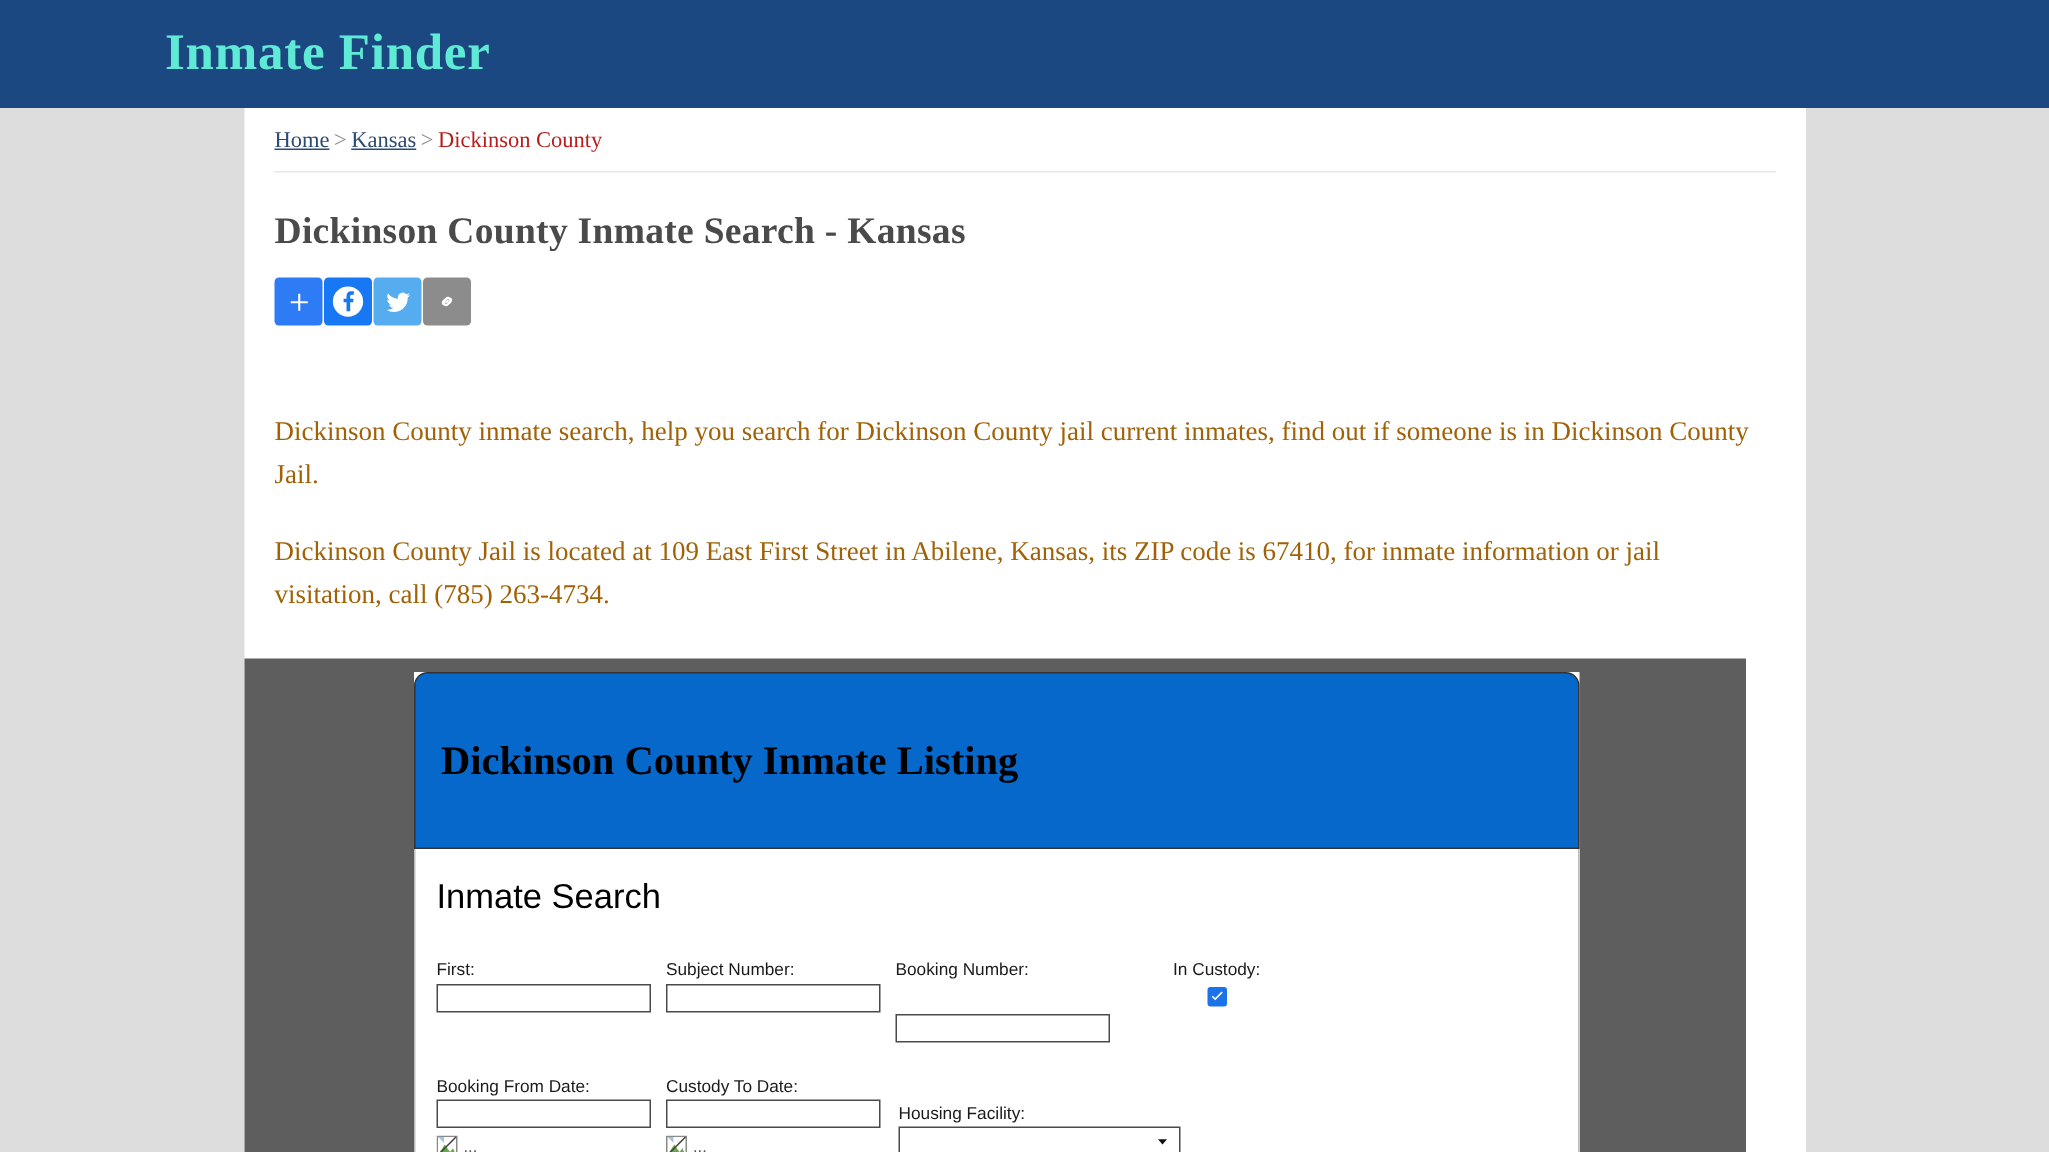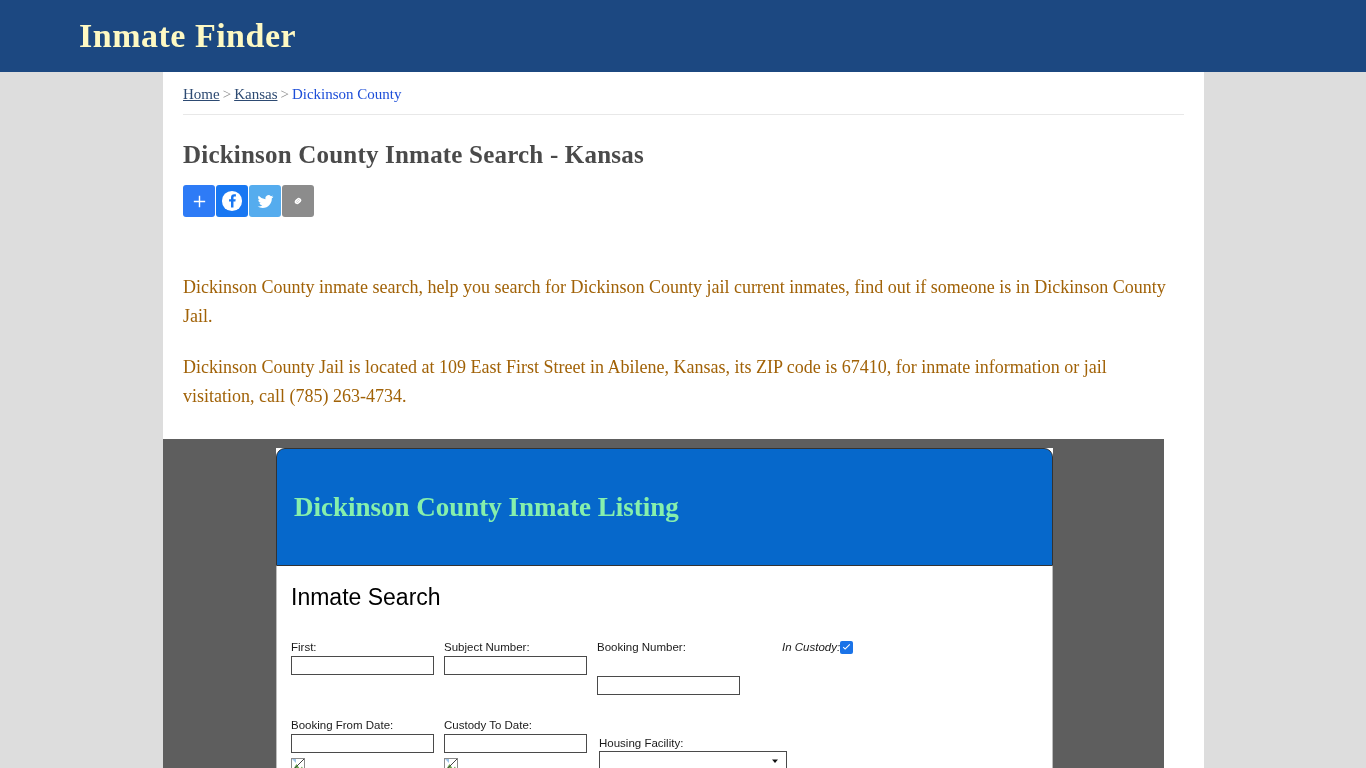--- a/index.html
+++ b/index.html
@@ -16,22 +16,22 @@
 
   
   .site-header {
     height: 72px;
     background: #1c4881;
     display: flex;
     align-items: center;
   }
   .site-title {
     margin: 0;
-    padding-left: 79px;
-    color: #fef9c3;
+    padding-left: 110px;
+    color: #5eead4;
     font-family: "Liberation Serif", "DejaVu Serif", serif;
     font-size: 34px;
     font-weight: bold;
     letter-spacing: 0.5px;
     line-height: 1;
   }
 
   
   .content-wrap {
     width: 1041px;
@@ -53,21 +53,21 @@
   }
   .breadcrumb a {
     color: #2d4a72;
     text-decoration: underline;
   }
   .breadcrumb .sep {
     color: #8c8c8c;
     padding: 0 3px;
   }
   .breadcrumb .current {
-    color: #1d4ed8;
+    color: #b91c1c;
   }
 
   
   .page-title {
     margin: 0;
     padding-top: 26px;
     font-size: 25px;
     font-weight: bold;
     color: #4a4a4a;
     letter-spacing: 0.2px;
@@ -131,21 +131,21 @@
     border: 1px solid #333333;
     border-radius: 9px 9px 0 0;
     height: 118px;
     box-sizing: border-box;
     display: flex;
     align-items: center;
     padding-left: 17px;
   }
   .listing-banner h2 {
     margin: 0;
-    color: #86efac;
+    color: #000000;
     font-size: 27px;
     font-weight: bold;
     font-family: "Liberation Serif", "DejaVu Serif", serif;
   }
 
   .listing-body {
     background: #ffffff;
     border-left: 1px solid #bdbdbd;
     border-right: 1px solid #bdbdbd;
     padding: 18px 14px 14px 14px;
@@ -185,22 +185,23 @@
     font-size: 12px;
     padding: 0 2px;
     font-family: "Liberation Sans", "DejaVu Sans", sans-serif;
   }
   .field-name     { margin-right: 10px; }
   .field-subject  { margin-right: 10px; }
   .field-booking  { margin-right: 42px; gap: 20px; }
 
   .custody-field {
     display: flex;
+    flex-direction: column;
+    align-items: center;
     padding-top: 0px;
-    font-style: italic;
   }
   .custody-label {
     font-size: 11.5px;
     color: #1a1a1a;
     margin-bottom: 5px;
   }
   .checkbox {
     width: 13px;
     height: 13px;
     background: #1a73e8;

